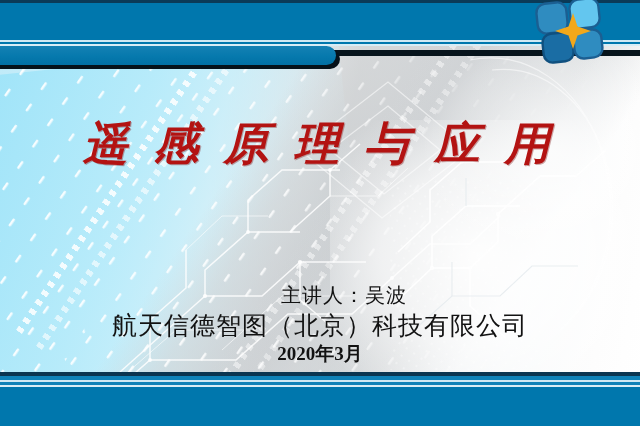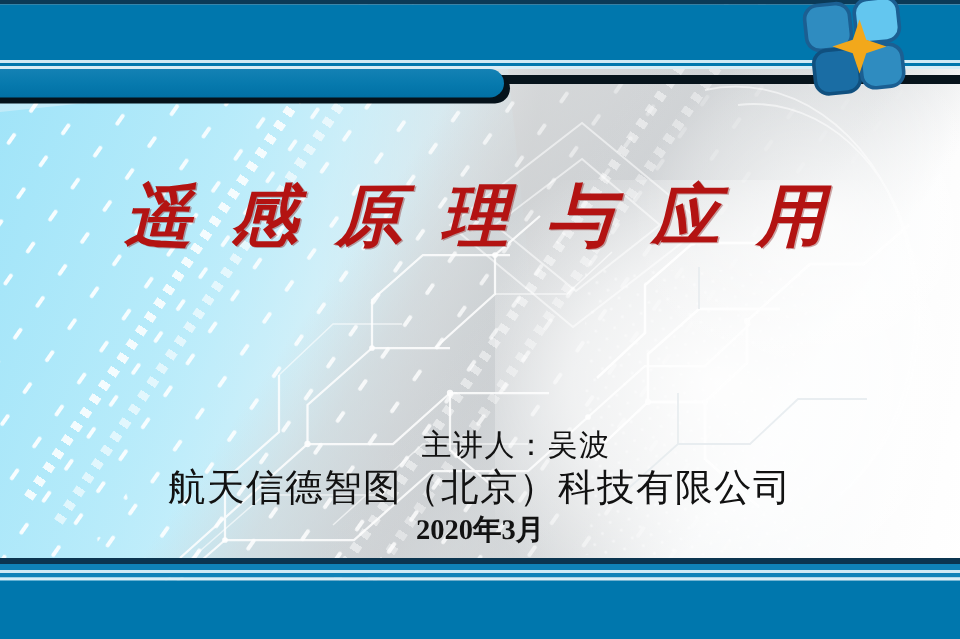--- a/index.html
+++ b/index.html
@@ -160,21 +160,21 @@
 
   
   .sub-wrap {
     position: absolute;
     left: 0; top: 284px;
     width: 640px;
     text-align: center;
     color: #121212;
   }
   .sub-presenter {
-    font-family: Liberation Serif, serif;
+    font-family: Liberation Mono, monospace;
     font-size: 20px;
     line-height: 26px;
     letter-spacing: 1px;
     margin-left: 48px;
   }
   .sub-company {
     font-family: Liberation Sans, sans-serif;
     font-size: 25px;
     line-height: 31px;
     letter-spacing: 1px;

